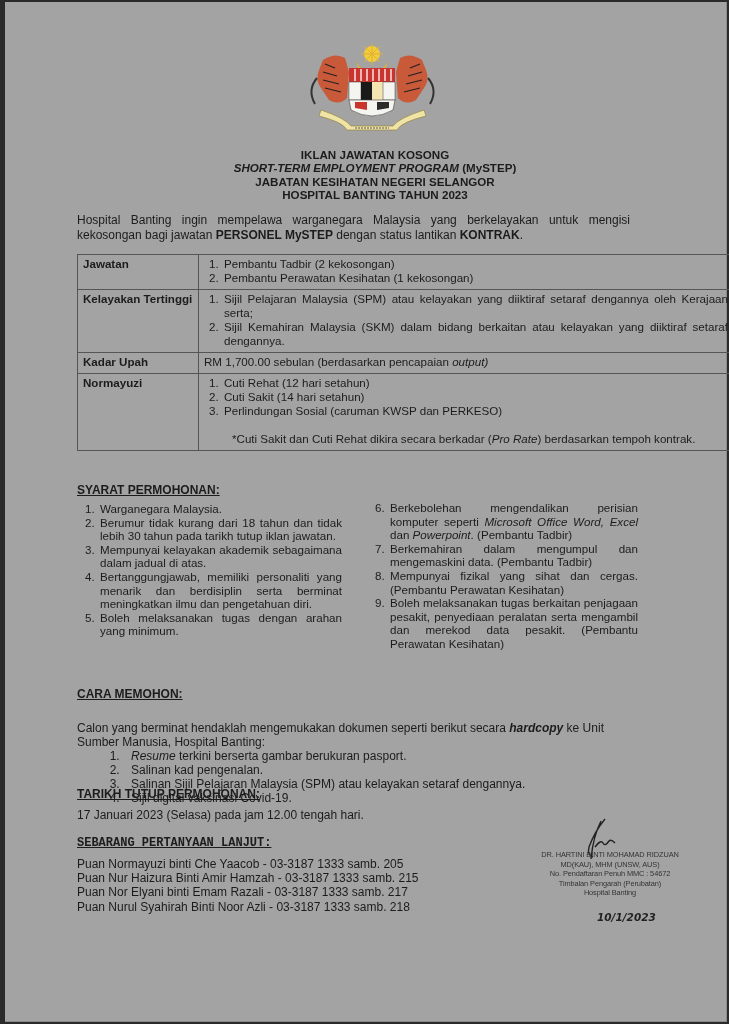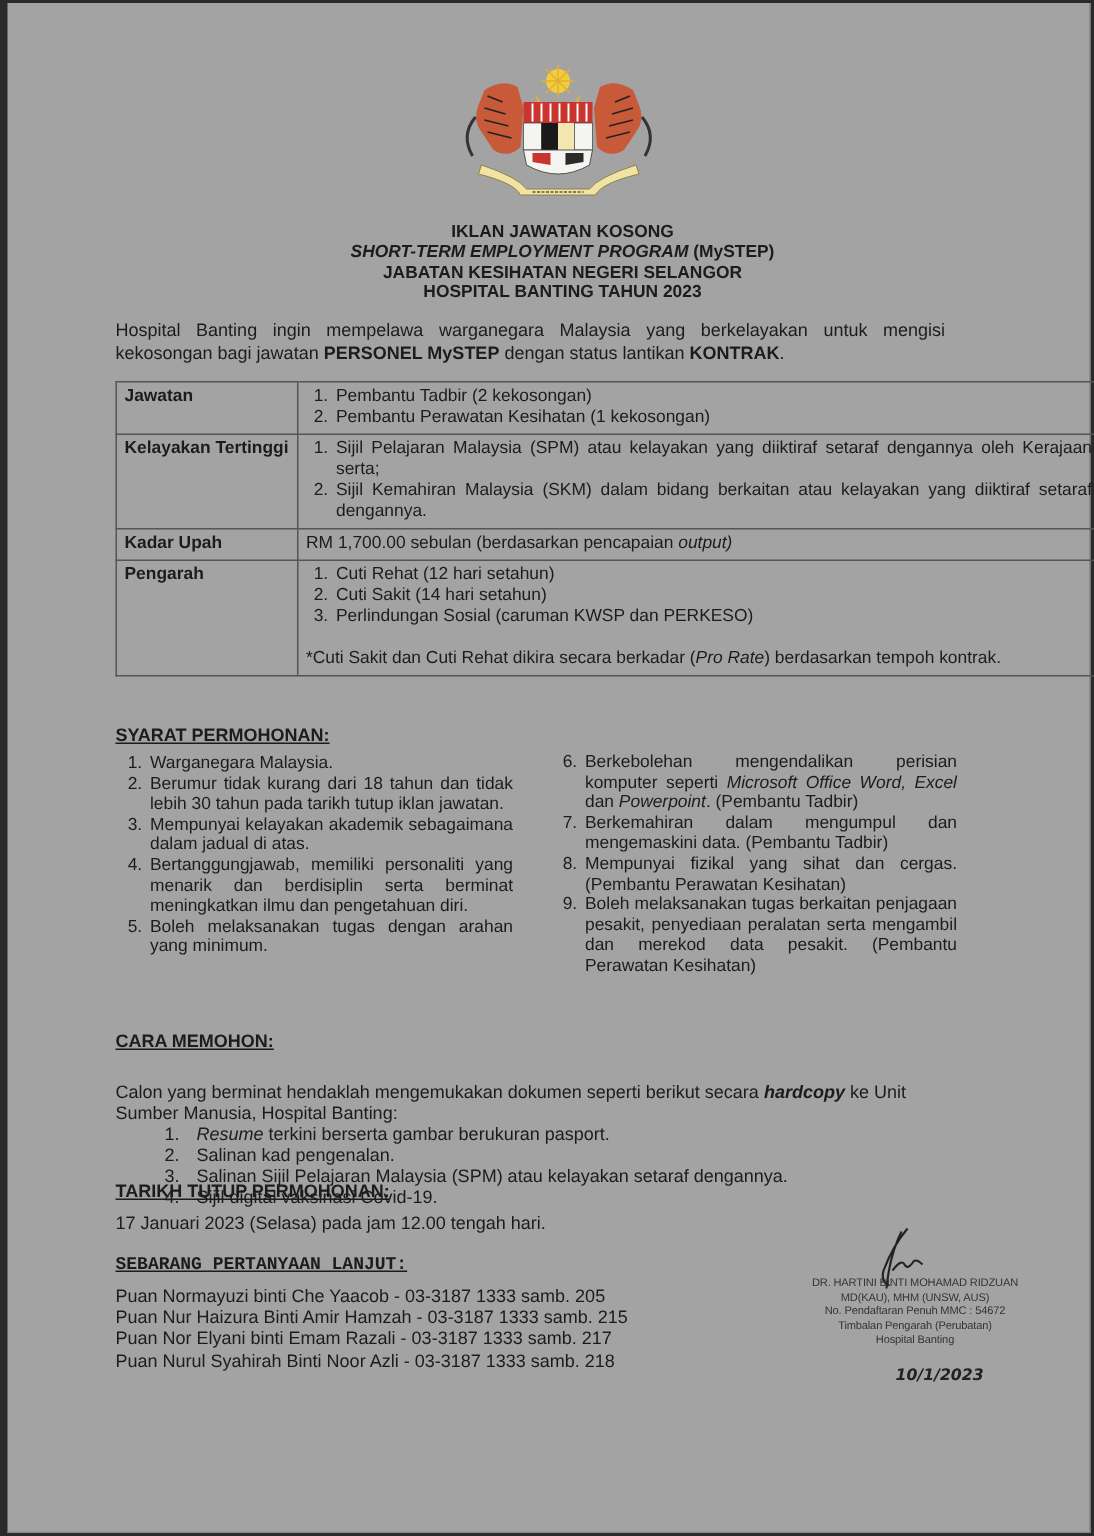--- a/index.html
+++ b/index.html
@@ -31,21 +31,21 @@
   table.info {
     position: absolute; left: 72px; top: 252px; width: 657px;
     border-collapse: collapse; font-size: 11.6px; line-height: 14px;
   }
   table.info td {
     border: 1px solid #555; vertical-align: top; padding: 2px 5px 4px 5px;
   }
   table.info td.lbl { width: 110px; font-weight: bold; }
   ol.cell { margin: 0; padding-left: 18px; }
   ol.cell li { text-align: justify; padding-left: 2px; }
-  .note { margin-top: 14px; text-align: justify; }
+  .note { margin-top: 14px; text-align: justify; margin-left: 28px; }
   .sec-head {
     position: absolute; font-weight: bold; text-decoration: underline;
     font-size: 12px; left: 72px;
   }
   .cols {
     position: absolute; left: 75px; top: 500px; width: 560px; font-size: 11.6px; line-height: 13.6px;
   }
   .col { position: absolute; top: 0; width: 262px; }
   .col ol { margin: 0; padding-left: 18px; }
   .col li { text-align: justify; padding-left: 2px; }
@@ -150,21 +150,21 @@
           <li>Sijil Pelajaran Malaysia (SPM) atau kelayakan yang diiktiraf setaraf dengannya oleh Kerajaan serta;</li>
           <li>Sijil Kemahiran Malaysia (SKM) dalam bidang berkaitan atau kelayakan yang diiktiraf setaraf dengannya.</li>
         </ol>
       </td>
     </tr>
     <tr>
       <td class="lbl">Kadar Upah</td>
       <td><span>RM 1,700.00 sebulan (berdasarkan pencapaian </span><i>output)</i></td>
     </tr>
     <tr>
-      <td class="lbl">Pengarah</td>
+      <td class="lbl">Normayuzi</td>
       <td>
         <ol class="cell">
           <li>Cuti Rehat (12 hari setahun)</li>
           <li>Cuti Sakit (14 hari setahun)</li>
           <li>Perlindungan Sosial (caruman KWSP dan PERKESO)</li>
         </ol>
         <div class="note"><span>*Cuti Sakit dan Cuti Rehat dikira secara berkadar (</span><i>Pro Rate</i><span>) berdasarkan tempoh kontrak.</span></div>
       </td>
     </tr>
   </tbody>

